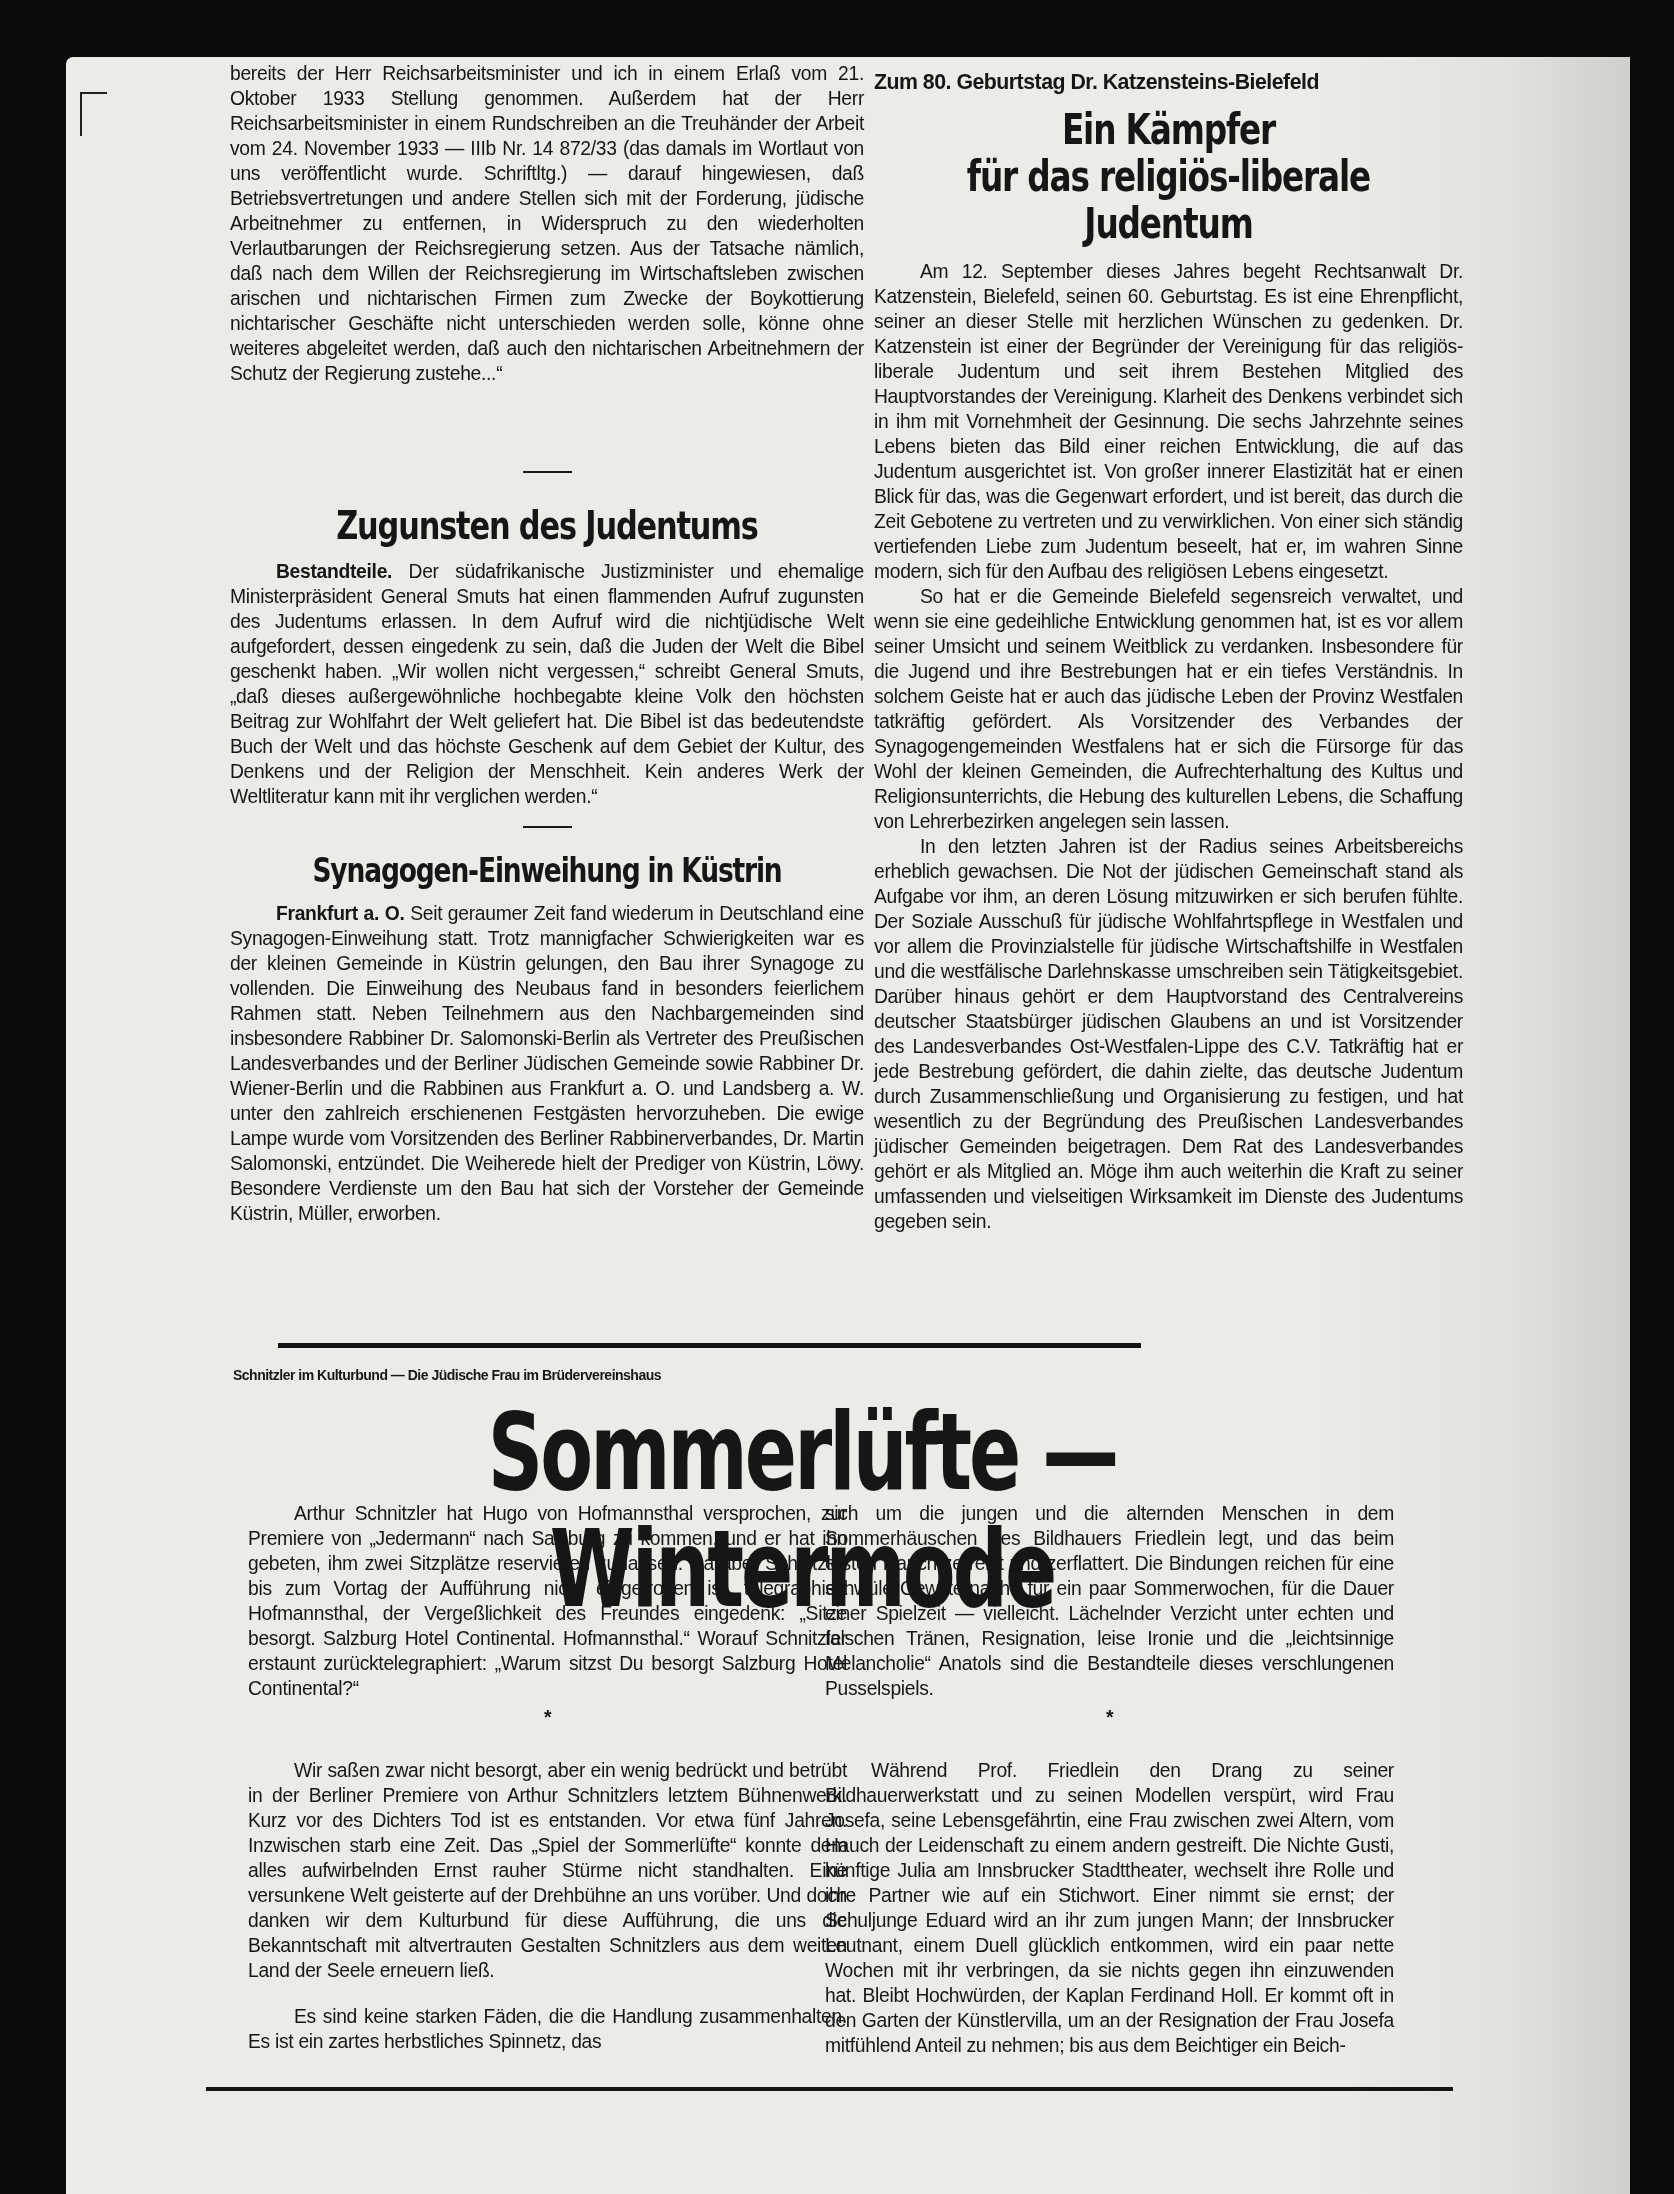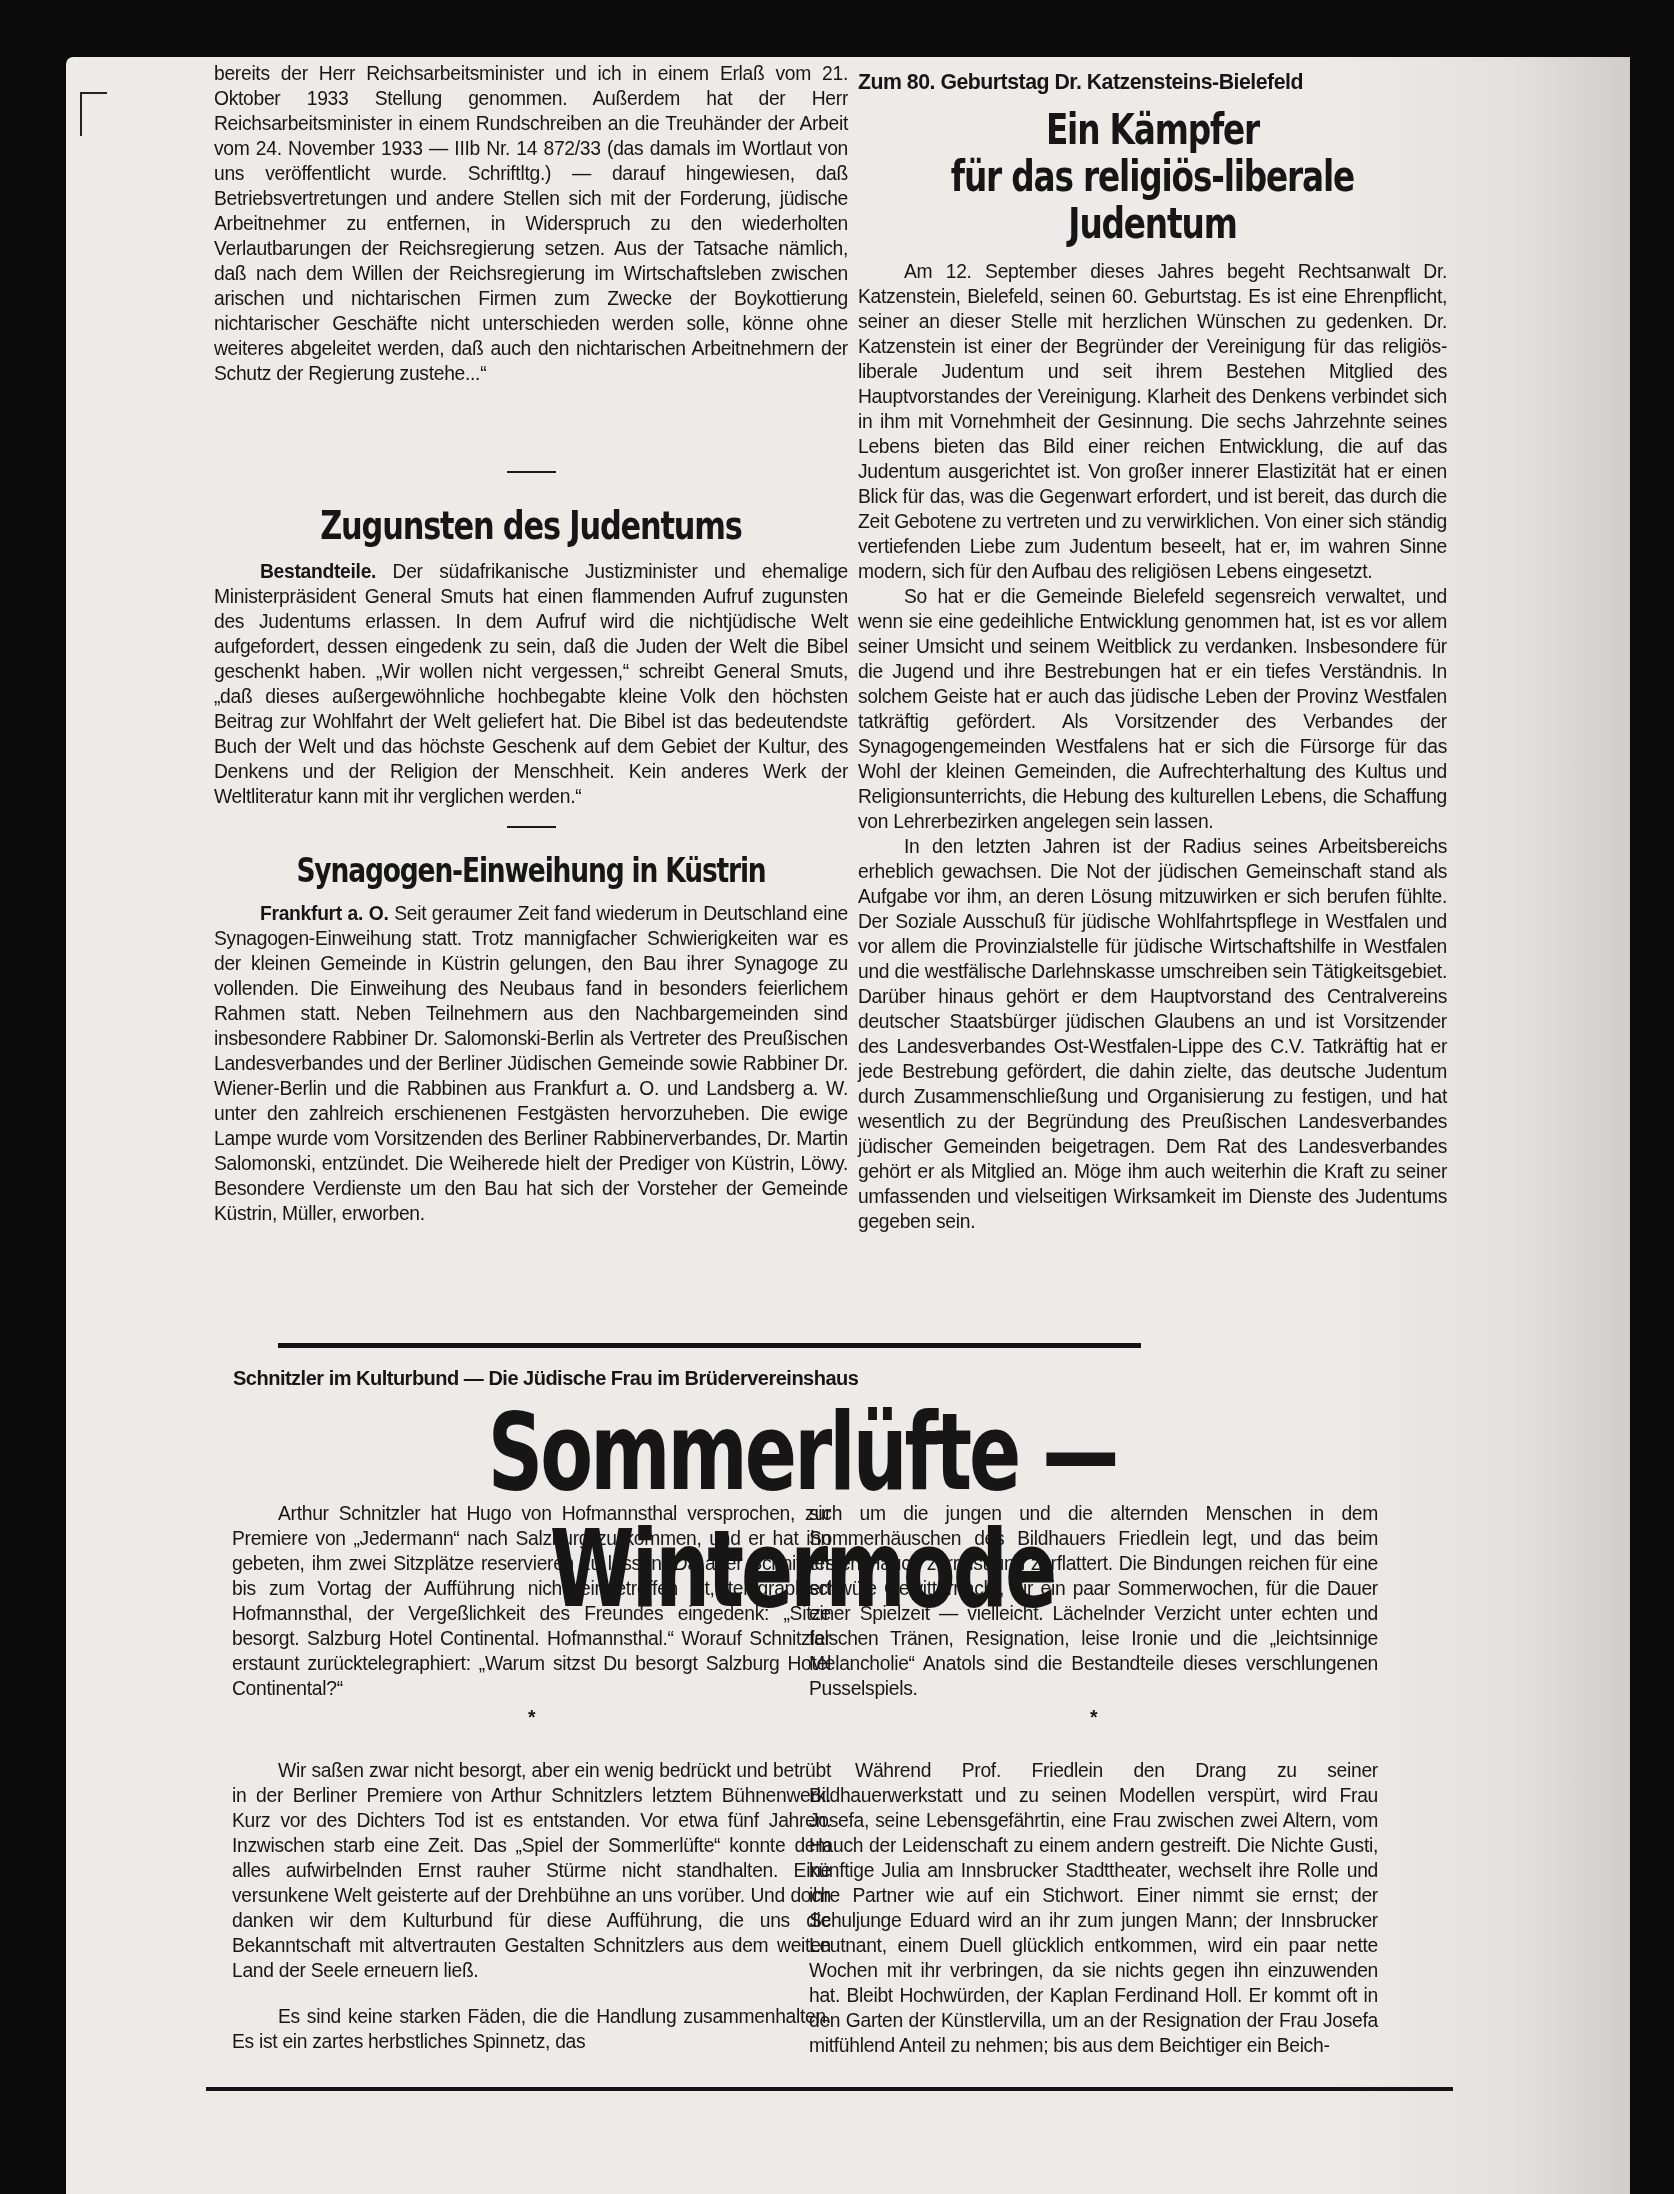--- a/index.html
+++ b/index.html
@@ -20,21 +20,21 @@
     content: ""; position: absolute; right: 0; top: 0; bottom: 0; width: 305px;
     background: linear-gradient(90deg, rgba(236,235,232,0) 0%, rgba(220,219,216,0.6) 60%, rgba(200,199,196,0.8) 100%);
     pointer-events: none;
   }
   .crop-mark {
     position: absolute; left: 80px; top: 92px; width: 25.4px; height: 42px;
     border-left: 2px solid #222; border-top: 2px solid #222;
   }
   .col {
     position: absolute; font-family: "Liberation Sans Narrow", "Liberation Sans", "DejaVu Sans", sans-serif;
-    font-size: 19.3px; line-height: 25px; text-align: justify; letter-spacing: -0.3px;
+    font-size: 19.3px; line-height: 25px; text-align: justify; letter-spacing: -0.3px; margin-left: 16px;
   }
   .col p { margin: 0; }
   .indent { text-indent: 46px; }
   .left-col { left: 214px; top: 61px; width: 634px; }
   .right-col { left: 858px; top: 61px; width: 589px; }
   .kicker {
     font-family: "Liberation Sans", "DejaVu Sans", sans-serif;
     font-weight: bold; font-size: 20.3px; letter-spacing: -0.5px; transform-origin: left;
   }
   .headline {
@@ -83,21 +83,21 @@
   <div class="kicker" style="margin-top:9.1px;font-size:21.3px;">Zum 80. Geburtstag Dr. Katzensteins-Bielefeld</div>
   <div class="headline h-big" style="margin-top:11.2px;">Ein Kämpfer</div>
   <div class="headline h-big" style="margin-bottom:12.2px;">für das religiös-liberale Judentum</div>
   <p class="indent">Am 12. September dieses Jahres begeht Rechtsanwalt Dr. Katzenstein, Bielefeld, seinen 60. Geburtstag. Es ist eine Ehrenpflicht, seiner an dieser Stelle mit herzlichen Wünschen zu gedenken. Dr. Katzenstein ist einer der Begründer der Vereinigung für das religiös-liberale Judentum und seit ihrem Bestehen Mitglied des Hauptvorstandes der Vereinigung. Klarheit des Denkens verbindet sich in ihm mit Vornehmheit der Gesinnung. Die sechs Jahrzehnte seines Lebens bieten das Bild einer reichen Entwicklung, die auf das Judentum ausgerichtet ist. Von großer innerer Elastizität hat er einen Blick für das, was die Gegenwart erfordert, und ist bereit, das durch die Zeit Gebotene zu vertreten und zu verwirklichen. Von einer sich ständig vertiefenden Liebe zum Judentum beseelt, hat er, im wahren Sinne modern, sich für den Aufbau des religiösen Lebens eingesetzt.</p>
   <p class="indent">So hat er die Gemeinde Bielefeld segensreich verwaltet, und wenn sie eine gedeihliche Entwicklung genommen hat, ist es vor allem seiner Umsicht und seinem Weitblick zu verdanken. Insbesondere für die Jugend und ihre Bestrebungen hat er ein tiefes Verständnis. In solchem Geiste hat er auch das jüdische Leben der Provinz Westfalen tatkräftig gefördert. Als Vorsitzender des Verbandes der Synagogengemeinden Westfalens hat er sich die Fürsorge für das Wohl der kleinen Gemeinden, die Aufrechterhaltung des Kultus und Religionsunterrichts, die Hebung des kulturellen Lebens, die Schaffung von Lehrerbezirken angelegen sein lassen.</p>
   <p class="indent">In den letzten Jahren ist der Radius seines Arbeitsbereichs erheblich gewachsen. Die Not der jüdischen Gemeinschaft stand als Aufgabe vor ihm, an deren Lösung mitzuwirken er sich berufen fühlte. Der Soziale Ausschuß für jüdische Wohlfahrtspflege in Westfalen und vor allem die Provinzialstelle für jüdische Wirtschaftshilfe in Westfalen und die westfälische Darlehnskasse umschreiben sein Tätigkeitsgebiet. Darüber hinaus gehört er dem Hauptvorstand des Centralvereins deutscher Staatsbürger jüdischen Glaubens an und ist Vorsitzender des Landesverbandes Ost-Westfalen-Lippe des C.V. Tatkräftig hat er jede Bestrebung gefördert, die dahin zielte, das deutsche Judentum durch Zusammenschließung und Organisierung zu festigen, und hat wesentlich zu der Begründung des Preußischen Landesverbandes jüdischer Gemeinden beigetragen. Dem Rat des Landesverbandes gehört er als Mitglied an. Möge ihm auch weiterhin die Kraft zu seiner umfassenden und vielseitigen Wirksamkeit im Dienste des Judentums gegeben sein.</p>
 </div>
 
 <div class="rule-mid" style="left:278px;top:1343px;width:863px;"></div>
 
-<div class="kicker" style="position:absolute;left:233px;top:1367px;font-size:20px;">Schnitzler im Kulturbund — Die Jüdische Frau im Brüdervereinshaus</div>
+<div class="kicker" style="position:absolute;left:233px;top:1367px;font-size:14px;">Schnitzler im Kulturbund — Die Jüdische Frau im Brüdervereinshaus</div>
 <div class="headline h-huge" style="position:absolute;left:152px;top:1394px;width:1300px;">Sommerlüfte — Wintermode</div>
 
 <div class="col" style="left:232px;top:1501px;width:599px;">
   <p class="indent">Arthur Schnitzler hat Hugo von Hofmannsthal versprochen, zur Premiere von „Jedermann“ nach Salzburg zu kommen, und er hat ihn gebeten, ihm zwei Sitzplätze reservieren zu lassen. Da aber Schnitzler bis zum Vortag der Aufführung nicht eingetroffen ist, telegraphiert Hofmannsthal, der Vergeßlichkeit des Freundes eingedenk: „Sitze besorgt. Salzburg Hotel Continental. Hofmannsthal.“ Worauf Schnitzler erstaunt zurücktelegraphiert: „Warum sitzst Du besorgt Salzburg Hotel Continental?“</p>
   <div class="star" style="margin:4.1px 0 28.4px;">*</div>
   <p class="indent">Wir saßen zwar nicht besorgt, aber ein wenig bedrückt und betrübt in der Berliner Premiere von Arthur Schnitzlers letztem Bühnenwerk. Kurz vor des Dichters Tod ist es entstanden. Vor etwa fünf Jahren. Inzwischen starb eine Zeit. Das „Spiel der Sommerlüfte“ konnte dem alles aufwirbelnden Ernst rauher Stürme nicht standhalten. Eine versunkene Welt geisterte auf der Drehbühne an uns vorüber. Und doch danken wir dem Kulturbund für diese Aufführung, die uns die Bekanntschaft mit altvertrauten Gestalten Schnitzlers aus dem weiten Land der Seele erneuern ließ.</p>
   <p class="indent" style="margin-top:20.3px;">Es sind keine starken Fäden, die die Handlung zusammenhalten. Es ist ein zartes herbstliches Spinnetz, das</p>
 </div>
 
 <div class="col" style="left:809px;top:1501px;width:569px;">

